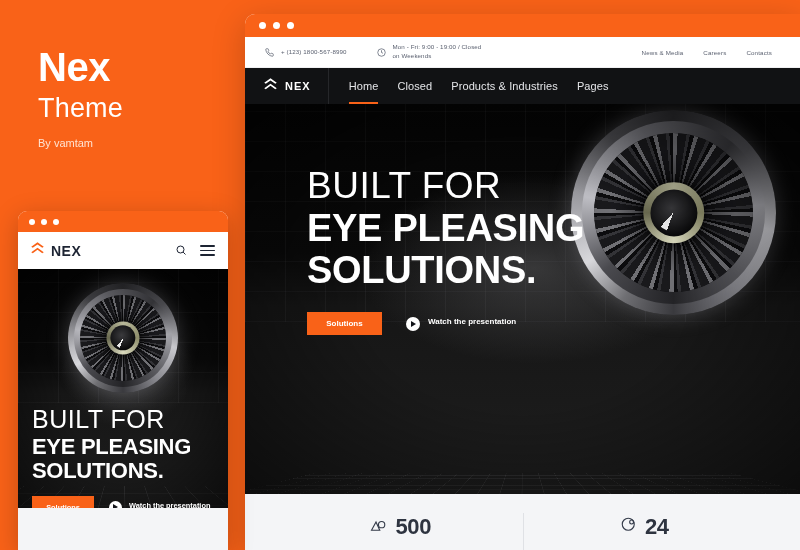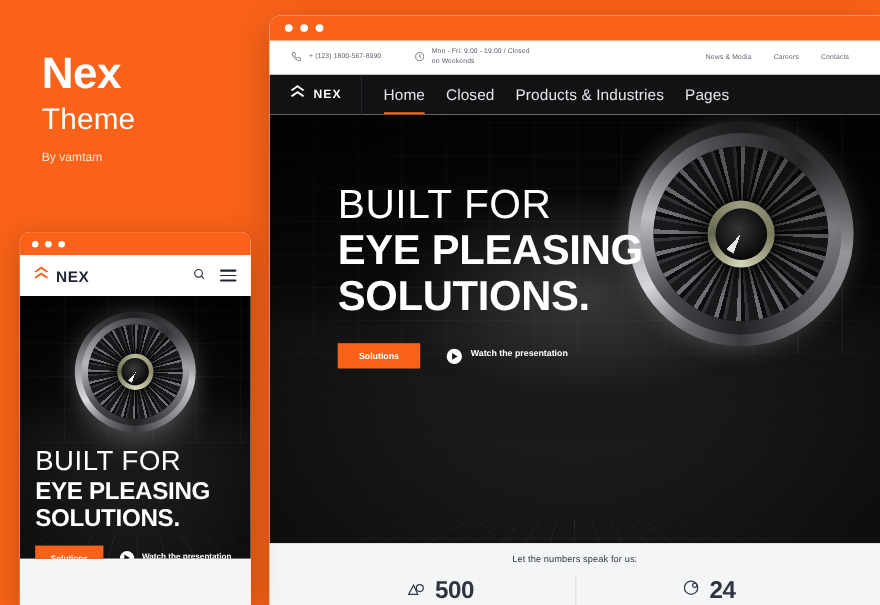--- a/index.html
+++ b/index.html
@@ -198,21 +198,21 @@
   }
   .nav-logo {
     display: flex; align-items: center; gap: 7px;
     padding: 0 17px 0 18px;
     border-right: 1px solid #26272a;
   }
   .nav-logo-text { font-size: 11px; font-weight: bold; color: #ffffff; letter-spacing: 1px; }
   .nav-items { display: flex; align-items: stretch; padding-left: 20px; gap: 19px; }
   .nav-item {
     display: flex; align-items: center; position: relative;
-    font-size: 14px; color: #e4e5e8; letter-spacing: 0.1px; white-space: nowrap;
+    font-size: 11px; color: #e4e5e8; letter-spacing: 0.1px; white-space: nowrap;
   }
   .nav-item.active::after {
     content: ""; position: absolute; left: 0; right: 0; bottom: 0;
     height: 2px; background: #F96218;
   }
   .nav-right { margin-left: auto; display: flex; align-items: stretch; }
   .nav-icon-box {
     width: 27px; display: flex; align-items: center; justify-content: center;
     border-left: 1px solid #26272a;
   }
@@ -337,21 +337,20 @@
           <span class="play-circle" style="width:14px; height:14px;">
             <span class="play-tri" style="border-width:3.4px 0 3.4px 5.4px;"></span>
           </span>
           <span>Watch the presentation</span>
         </div>
       </div>
     </div>
   </div>
 
   <div class="stats">
-    <div class="stats-title">Let the numbers speak for us:</div>
     <div class="stats-row">
       <div class="stat-cell">
         <span>
           <svg width="18" height="18" viewBox="0 0 24 24" fill="none" stroke="#343b4a" stroke-width="1.5">
             <path d="M2 19 L8 8 L13 19 Z"></path>
               <circle cx="15.5" cy="11.5" r="4.2"></circle>
           </svg>
         </span>
         <span class="stat-num">500</span>
       </div>

